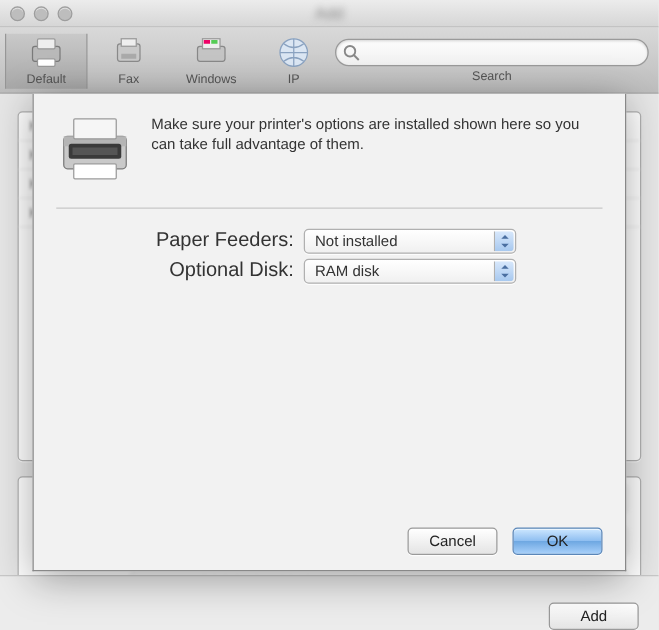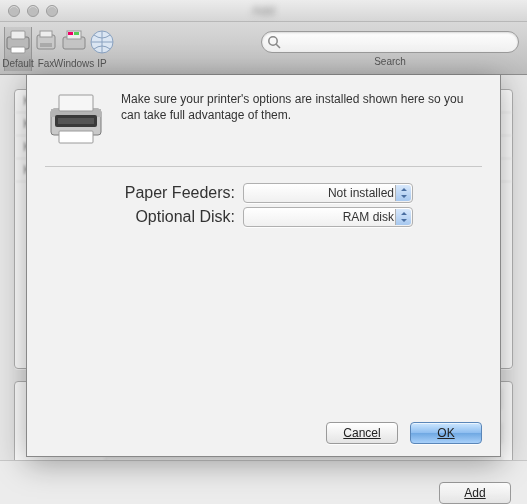--- a/index.html
+++ b/index.html
@@ -37,21 +37,21 @@
   height: 53px;
   background: linear-gradient(#d9d9d9, #bdbdbd);
   border-bottom: 1px solid #8e8e8e;
   display: flex;
   align-items: center;
   padding: 2px 8px 0 4px;
   position: relative;
 }
 .tbgroup { display: flex; }
 .tbitem {
-  width: 28px; display: flex; flex-direction: column;
+  width: 66px; display: flex; flex-direction: column;
   align-items: center; justify-content: flex-end;
   font-size: 10px; color: #555; padding-bottom: 2px;
 }
 .tbitem.sel {
   background: linear-gradient(#c9c9c9, #a8a8a8);
   border-left: 1px solid #969696;
   border-right: 1px solid #969696;
 }
 .tbitem .ticon { width: 32px; height: 30px; display:flex; align-items:center; justify-content:center; }
 .tbitem .label { margin-top: 1px; }
@@ -110,21 +110,20 @@
   padding: 0 16px;
 }
 .aqua-btn {
   min-width: 72px; height: 22px;
   border: 1px solid #9a9a9a; border-radius: 4px;
   background: linear-gradient(#ffffff, #e4e4e4);
   box-shadow: 0 1px 0 rgba(255,255,255,.8), inset 0 1px 0 rgba(255,255,255,.6);
   font-size: 12px; color: #222;
   display:inline-flex; align-items:center; justify-content:center;
   cursor: pointer;
-  text-decoration: underline;
 }
 .aqua-btn.default {
   background: linear-gradient(#cde7ff, #8dbdf0 50%, #6fa8e2 51%, #a8d0fa);
   border-color: #5a86b8;
 }
 
 
 .scrim {
   position: absolute; left: 14px; width: calc(100% - 28px);
   top: 14px; height: 402px;
@@ -150,21 +149,20 @@
 .opt-row { display:flex; align-items:center; margin: 4px 0; }
 .opt-row .olabel { width: 190px; text-align: right; margin-right: 8px; font-size: 16px; }
 .popup {
   width: 170px; height: 20px;
   border: 1px solid #b0b0b0; border-radius: 4px;
   background: linear-gradient(#ffffff, #f0f0f0);
   display:flex; align-items:center; padding: 0 18px 0 8px;
   position: relative; font-size: 12px;
   box-shadow: 0 1px 0 rgba(255,255,255,.8);
   cursor: pointer;
-  justify-content: flex-end;
 }
 .popup .arrows {
   position: absolute; right: 1px; top: 1px; bottom: 1px;
   width: 16px;
   background: linear-gradient(#d8e8fb, #a7c8ef);
   border-left: 1px solid #b0b0b0;
   border-radius: 0 3px 3px 0;
   display:flex; flex-direction:column; justify-content:center; align-items:center;
 }
 .sheet-footer {

